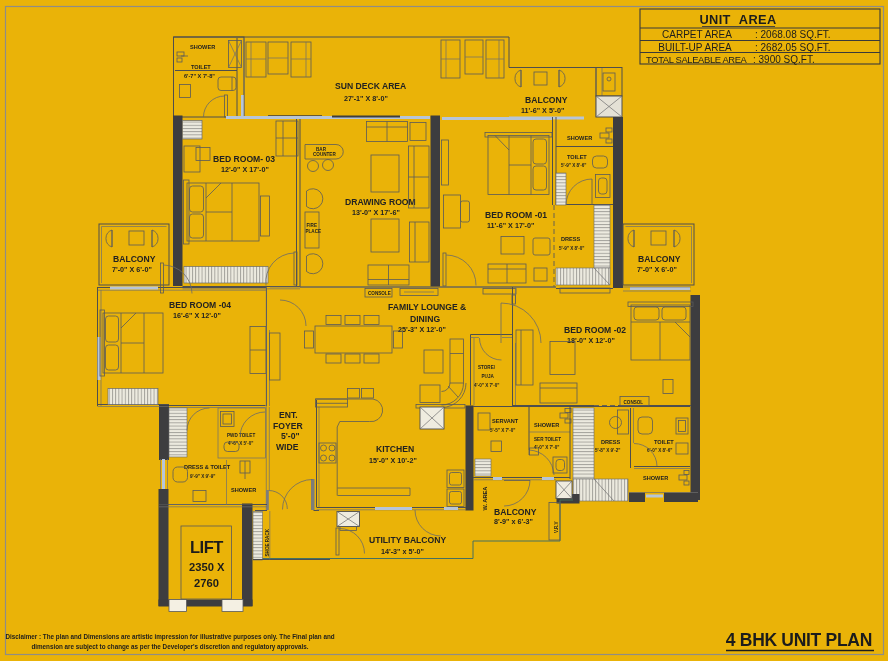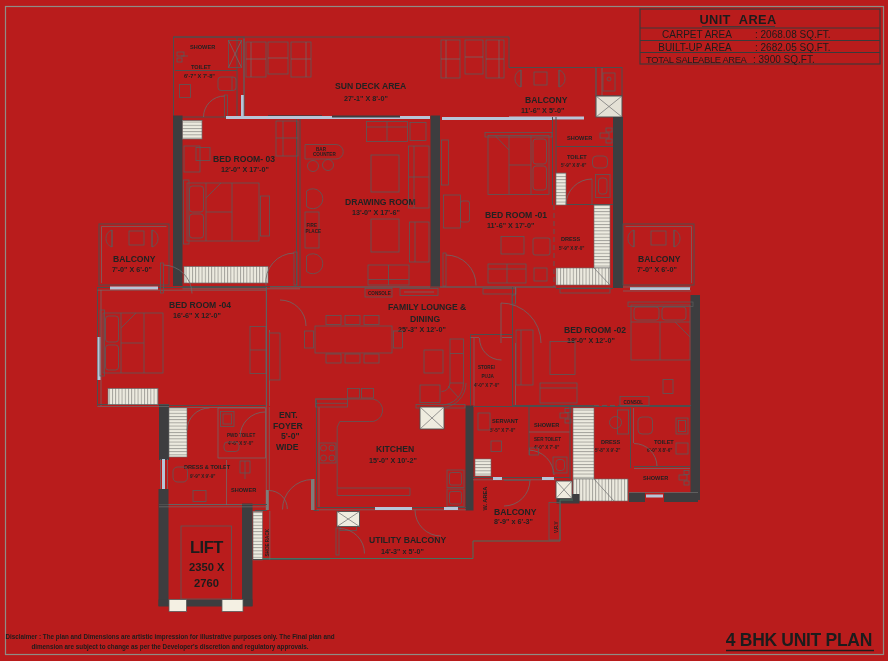--- a/index.html
+++ b/index.html
@@ -1,16 +1,16 @@
 <!DOCTYPE html>
 <html><head>
 <meta charset="utf-8">
 <style>
 html,body{margin:0;padding:0;background:#f3eee0;}
-#page{position:relative;width:888px;height:661px;background:#b91c1c;font-family:"Liberation Sans",sans-serif;overflow:hidden;}
+#page{position:relative;width:888px;height:661px;background:#eab308;font-family:"Liberation Sans",sans-serif;overflow:hidden;}
 svg{position:absolute;left:0;top:0;}
 text{font-family:"Liberation Sans",sans-serif;fill:#1c1c1c;}
 .rm{font-size:8.6px;letter-spacing:0;fill:#222;font-weight:bold;}
 .dm{font-size:7.2px;letter-spacing:0;fill:#222;font-weight:bold;}
 .sm{font-size:5.6px;fill:#222;font-weight:bold;}
 .xs{font-size:4.6px;fill:#222;font-weight:bold;}
 .w{fill:#3d3d3f;stroke:none;}
 .ln{fill:none;stroke:#4e4e4e;stroke-width:1;}
 .lt{fill:none;stroke:#6e6e6e;stroke-width:0.7;}
 .fn{fill:none;stroke:#5a5a5a;stroke-width:0.8;}

